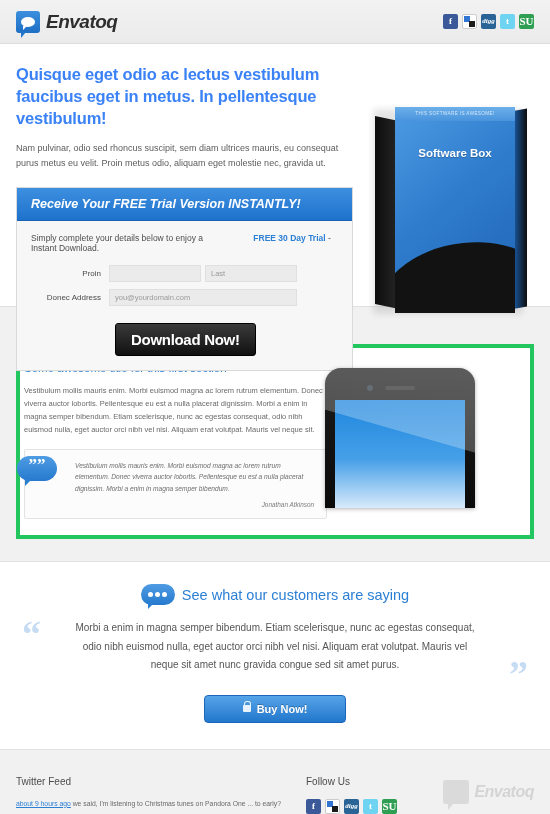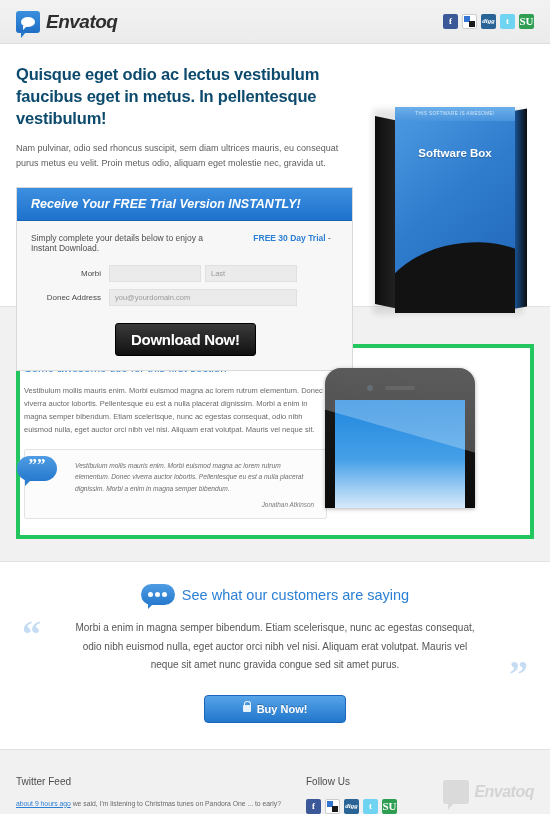--- a/index.html
+++ b/index.html
@@ -62,21 +62,21 @@
   .sicon.su { background: #2e9e53; font-size: 11px; }
 
   
   .hero {
     position: relative;
     padding: 20px 16px 0 16px;
     background: #fff;
     height: 262px;
   }
   .hero-title {
-    font-size: 16.5px; font-weight: bold; color: #0c4a6e;
+    font-size: 16.5px; font-weight: bold; color: #3b82f6;
     line-height: 1.32; width: 340px; letter-spacing: -0.2px;
   }
   .hero-sub {
     margin-top: 12px; width: 330px;
     font-size: 9px; color: #5c5c5c; line-height: 1.65;
   }
 
   
   .signup {
     margin-top: 16px; width: 337px;
@@ -337,21 +337,21 @@
     <h1 class="hero-title">Quisque eget odio ac lectus vestibulum faucibus eget in metus. In pellentesque vestibulum!</h1>
     <p class="hero-sub">Nam pulvinar, odio sed rhoncus suscipit, sem diam ultrices mauris, eu consequat purus metus eu velit. Proin metus odio, aliquam eget molestie nec, gravida ut.</p>
 
     <div class="signup">
       <div class="signup-head">Receive Your FREE Trial Version INSTANTLY!</div>
       <div class="signup-body">
         <div class="signup-intro">
           <span>Simply complete your details below to enjoy a </span><span class="hl">FREE 30 Day Trial</span><span> - Instant Download.</span>
         </div>
         <div class="frow">
-          <div class="flabel">Morbi</div>
+          <div class="flabel">Proin</div>
           <div class="finput name"></div>
           <div class="finput last">Last</div>
         </div>
         <div class="frow">
           <div class="flabel">Donec Address</div>
           <div class="finput email">you@yourdomain.com</div>
         </div>
         <div class="dl-btn">Download Now!</div>
       </div>
     </div>

